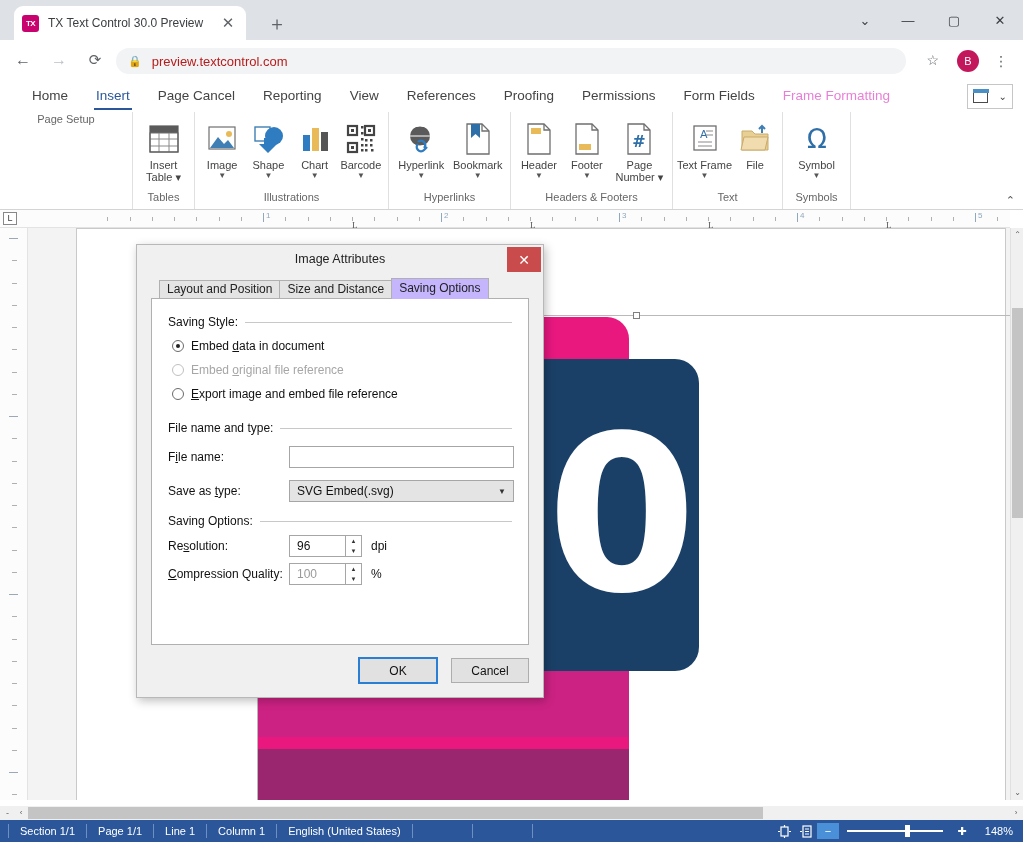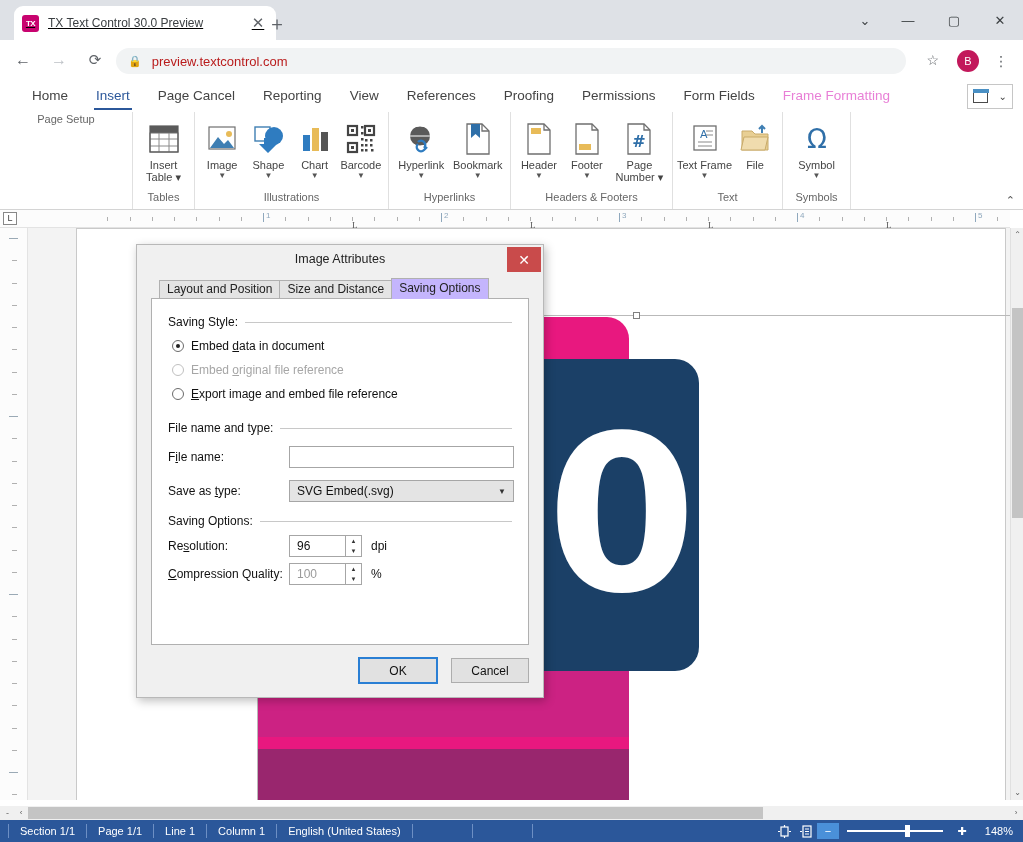--- a/index.html
+++ b/index.html
@@ -9,23 +9,23 @@
     overflow: hidden; background: #ffffff;
   }
   #app { position: relative; width: 1023px; height: 842px; }
 
   
   .tabstrip {
     position: absolute; left: 0; top: 0; width: 1023px; height: 40px;
     background: #dee1e6;
   }
   .tab {
-    position: absolute; left: 14px; top: 6px; width: 262px; height: 34px;
+    position: absolute; left: 14px; top: 6px; width: 232px; height: 34px;
     background: #ffffff; border-radius: 9px 9px 0 0;
-    display: flex; align-items: center; padding: 0 8px; text-decoration: underline;
+    display: flex; align-items: center; padding: 0 8px;
   }
   .tab-favicon {
     width: 17px; height: 17px; border-radius: 3px; background: #c8036f;
     color: #fff; font-size: 8px; font-weight: bold;
     display: flex; align-items: center; justify-content: center;
     flex: 0 0 auto; letter-spacing: -.5px;
   }
   .tab-title {
     flex: 1 1 auto; font-size: 12px; color: #3c4043; margin-left: 9px;
     white-space: nowrap; overflow: hidden;

